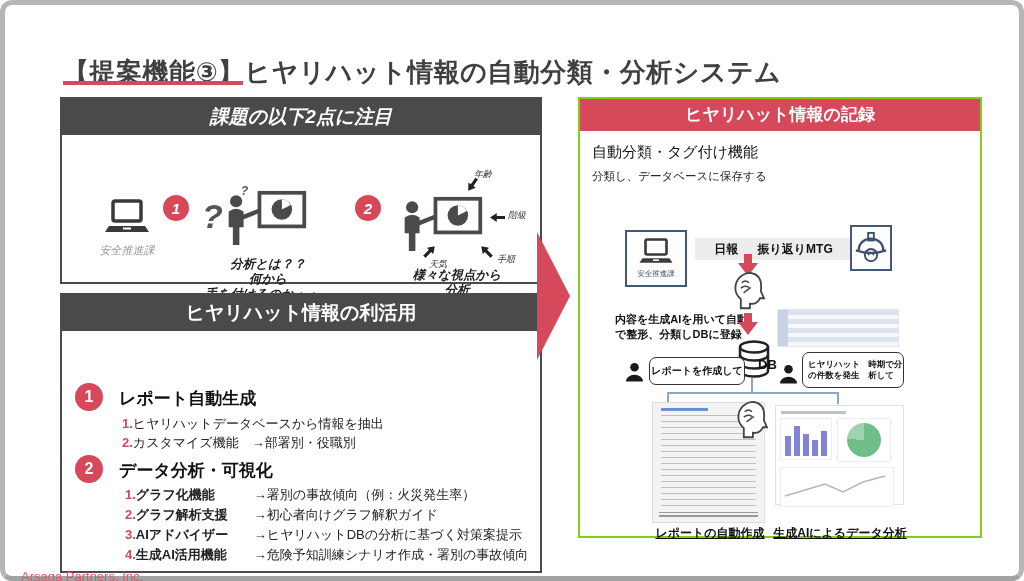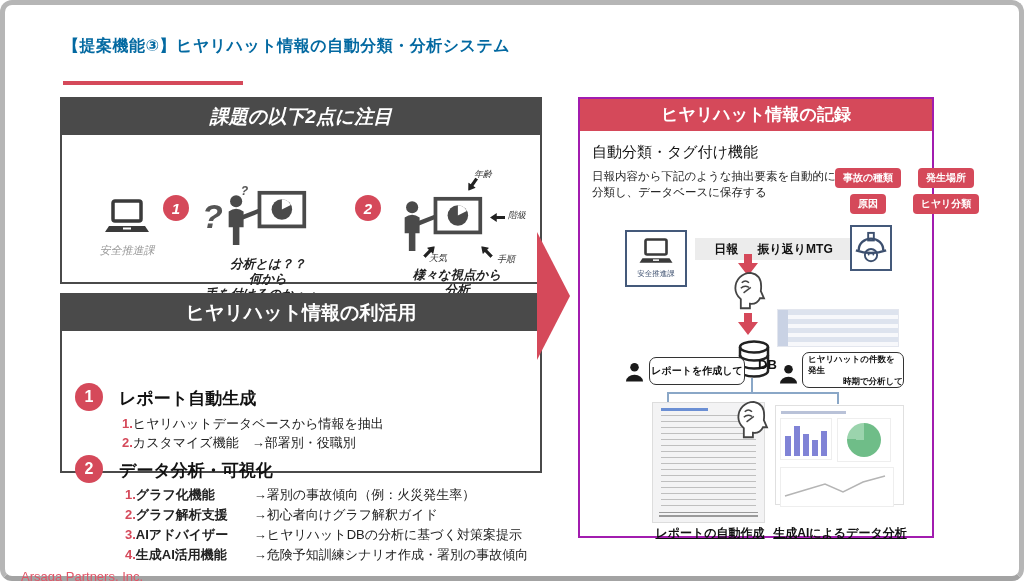--- a/index.html
+++ b/index.html
@@ -1,27 +1,27 @@
 <!DOCTYPE html>
 <html><head>
 <meta charset="utf-8">
 <style>
   html,body{margin:0;padding:0;background:#fff;}
   body{font-family:"Liberation Sans","DejaVu Sans",sans-serif;width:1024px;height:581px;position:relative;}
   .abs{position:absolute;}
   .slide{position:absolute;left:0;top:0;width:1024px;height:581px;border:5px solid #b6b6b6;border-bottom-color:#a3a3a3;border-radius:12px;background:#fff;box-sizing:border-box;}
 
-  .page-title{left:58px;top:31px;font-size:16px;font-weight:bold;color:#0369a1;letter-spacing:.5px;white-space:nowrap;}
+  .page-title{left:58px;top:50px;font-size:26px;font-weight:bold;color:#404040;letter-spacing:.5px;white-space:nowrap;}
   .title-underline{left:58px;top:76px;width:180px;height:4px;background:#d5495a;}
 
   
   .panel-dark{border:2px solid #4a4a4a;background:#fff;box-sizing:border-box;}
   .panel-dark .hd{background:#4a4a4a;color:#fff;font-weight:bold;text-align:center;font-size:19px;height:36px;line-height:36px;}
   .box1{left:55px;top:92px;width:482px;height:187px;font-style:italic;}
-  .box2{left:55px;top:288px;width:482px;height:180px;}
+  .box2{left:55px;top:288px;width:482px;height:280px;}
   .panel-body{position:relative;width:100%;height:calc(100% - 36px);}
 
   .num-badge{background:#d5495a;color:#fff;font-weight:bold;border-radius:50%;display:flex;align-items:center;justify-content:center;}
   .badge26{width:26px;height:26px;font-size:15px;}
   .badge28{width:28px;height:28px;font-size:16px;}
 
   .laptop-label{color:#999;font-size:11px;text-align:center;}
   .big-q{font-size:34px;font-weight:bold;color:#555;}
   .cap{font-weight:bold;font-size:12.5px;line-height:15px;color:#222;text-align:center;}
   .vp-label{font-size:9px;color:#333;white-space:nowrap;}
@@ -31,21 +31,21 @@
   .sec-title{font-size:17px;font-weight:bold;color:#111;white-space:nowrap;text-align:right;}
   .u-item{display:flex;font-size:13px;line-height:19px;color:#222;white-space:nowrap;}
   .u-no{color:#d5495a;font-weight:bold;}
   .u-label{font-weight:bold;width:118px;}
   .u-item2{display:flex;font-size:13px;line-height:20px;color:#222;white-space:nowrap;}
 
   
   .flow-arrow{left:532px;top:227px;width:0;height:0;border-left:33px solid #d5495a;border-top:64px solid transparent;border-bottom:64px solid transparent;}
 
   
-  .record{left:573px;top:92px;width:356px;height:441px;border:2px solid #a21caf;background:#fff;box-sizing:border-box;}
+  .record{left:573px;top:92px;width:404px;height:441px;border:2px solid #84cc16;background:#fff;box-sizing:border-box;}
   .record .hd{background:#d5495a;color:#fff;font-weight:bold;font-size:17px;text-align:center;height:32px;line-height:32px;}
   .record-body{position:relative;width:100%;height:calc(100% - 32px);}
   .feat-title{left:12px;top:12px;font-size:15px;font-weight:normal;color:#111;}
   .feat-desc{left:12px;top:37px;font-size:11.5px;line-height:16px;color:#222;}
   .tags{left:252px;top:37px;width:150px;display:grid;grid-template-columns:1fr 1fr;gap:6px 6px;justify-items:center;align-items:center;}
   .tag{background:#d5495a;color:#fff;font-size:10px;font-weight:bold;padding:3px 8px;border-radius:4px;white-space:nowrap;}
 
   .dev-box{border:2px solid #44597a;background:#fff;display:flex;flex-direction:column;align-items:center;justify-content:center;box-sizing:border-box;}
   .dev-box .tiny{font-size:7.5px;color:#3c4f6e;margin-top:1px;white-space:nowrap;}
   .flow-bar{left:115px;top:107px;width:157px;height:22px;background:#ececec;display:flex;align-items:center;justify-content:space-evenly;font-weight:bold;font-size:12px;color:#111;white-space:nowrap;}
@@ -121,21 +121,21 @@
         <circle cx="62" cy="26" r="11" fill="#4a4a4a"></circle>
         <path d="M62,26 L62,15 A11,11 0 0 1 71.5,21 Z" fill="#fff"></path>
       </svg>
       <div class="abs vp-arrow" style="left:403px;top:45px;transform:rotate(125deg)"></div>
       <div class="abs vp-arrow" style="left:428px;top:78px;transform:rotate(180deg)"></div>
       <div class="abs vp-arrow" style="left:417px;top:112px;transform:rotate(-135deg)"></div>
       <div class="abs vp-arrow" style="left:360px;top:112px;transform:rotate(-45deg)"></div>
       <span class="abs vp-label" style="left:412px;top:33px">年齢</span>
       <span class="abs vp-label" style="left:446px;top:74px">階級</span>
       <span class="abs vp-label" style="left:435px;top:118px">手順</span>
-      <span class="abs vp-label" style="left:367px;top:117px">天気</span>
+      <span class="abs vp-label" style="left:367px;top:123px">天気</span>
       <div class="abs cap" style="left:325px;top:133px;width:140px">
         <div>様々な視点から</div>
         <div>分析</div>
       </div>
     </div>
   </div>
 
   <div class="abs panel-dark box2">
     <div class="hd">ヒヤリハット情報の利活用</div>
     <div class="panel-body">
@@ -179,28 +179,21 @@
     </div>
   </div>
 
   <div class="abs flow-arrow"></div>
 
   <div class="abs record">
     <div class="hd">ヒヤリハット情報の記録</div>
     <div class="record-body">
       <div class="abs feat-title">自動分類・タグ付け機能</div>
       <div class="abs feat-desc">
-        <div>日報内容から下記のような抽出要素を自動的に</div>
         <div>分類し、データベースに保存する</div>
-      </div>
-      <div class="abs tags">
-        <span class="tag">事故の種類</span>
-        <span class="tag">発生場所</span>
-        <span class="tag">原因</span>
-        <span class="tag">ヒヤリ分類</span>
       </div>
 
       <div class="abs dev-box" style="left:45px;top:99px;width:62px;height:57px">
         <svg width="40" height="30" viewBox="0 0 50 40">
           <rect x="11" y="2" width="28" height="20" rx="2" fill="#fff" stroke="#3a3a3a" stroke-width="3.5"></rect>
           <path d="M7,27 h36 l4,6 h-44 z" fill="#3a3a3a"></path>
           <rect x="21" y="28.5" width="8" height="2" fill="#fff"></rect>
         </svg>
         <div class="tiny">安全推進課</div>
       </div>
@@ -223,20 +216,24 @@
         <polygon points="6,0 14,0 14,9 20,9 10,22 0,9 6,9" fill="#d5495a"></polygon>
       </svg>
 
       <svg class="abs" style="left:150px;top:140px" width="38" height="40" viewBox="0 0 40 44">
         <path d="M22,2 C12,2 5,10 5,19 c0,6 2.5,9 6,12 v10 h10 v-5 c5,0.5 9,-1.5 11,-6 h4.5 l-3.5,-8 C34.5,11 31,3.5 22,2 z" fill="#fff" stroke="#444" stroke-width="2"></path>
         <path d="M12,13 q4,-4 8,0" fill="none" stroke="#444" stroke-width="1.6"></path>
         <path d="M11,19 q4,-4 9,-1" fill="none" stroke="#444" stroke-width="1.6"></path>
         <path d="M14,24 q4,-3 8,-6" fill="none" stroke="#444" stroke-width="1.6"></path>
       </svg>
 
+      <div class="abs note">
+        <div>内容を生成AIを用いて自動</div>
+        <div>で整形、分類しDBに登録</div>
+      </div>
 
       <svg class="abs" style="left:158px;top:182px" width="20" height="22" viewBox="0 0 20 22">
         <polygon points="6,0 14,0 14,9 20,9 10,22 0,9 6,9" fill="#d5495a"></polygon>
       </svg>
 
       <div class="abs table-thumb" style="left:197px;top:178px;width:120px;height:36px"></div>
 
       <svg class="abs" style="left:156px;top:209px" width="36" height="40" viewBox="0 0 34 40">
         <ellipse cx="17" cy="7" rx="14" ry="5.5" fill="#fff" stroke="#222" stroke-width="2.5"></ellipse>
         <path d="M3,7 V31" stroke="#222" stroke-width="2.5" fill="none"></path>
@@ -250,21 +247,21 @@
       <svg class="abs" style="left:45px;top:231px" width="19" height="20" viewBox="0 0 20 20">
         <circle cx="10" cy="5" r="4.5" fill="#1a1a1a"></circle>
           <path d="M1,20 a9,7 0 0 1 18,0 z" fill="#1a1a1a"></path>
       </svg>
       <div class="abs bubble" style="left:69px;top:226px;width:96px;height:28px;font-size:10px">レポートを作成して</div>
 
       <svg class="abs" style="left:199px;top:233px" width="19" height="20" viewBox="0 0 20 20">
         <circle cx="10" cy="5" r="4.5" fill="#1a1a1a"></circle>
           <path d="M1,20 a9,7 0 0 1 18,0 z" fill="#1a1a1a"></path>
       </svg>
-      <div class="abs bubble" style="left:222px;top:221px;width:102px;height:36px;font-size:8.5px;line-height:11px;flex-direction:column;align-items:flex-end;padding-left:5px">
+      <div class="abs bubble" style="left:222px;top:221px;width:102px;height:36px;font-size:8.5px;line-height:11px;flex-direction:row;align-items:center;padding-left:5px">
         <div>ヒヤリハットの件数を発生</div>
         <div>時期で分析して</div>
       </div>
 
       <div class="abs conn" style="left:171px;top:247px;width:1.5px;height:14px"></div>
       <div class="abs conn" style="left:87px;top:261px;width:171px;height:1.5px"></div>
       <div class="abs conn" style="left:87px;top:261px;width:1.5px;height:12px"></div>
       <div class="abs conn" style="left:257px;top:261px;width:1.5px;height:12px"></div>
 
       <div class="abs thumb" style="left:72px;top:271px;width:113px;height:121px">

